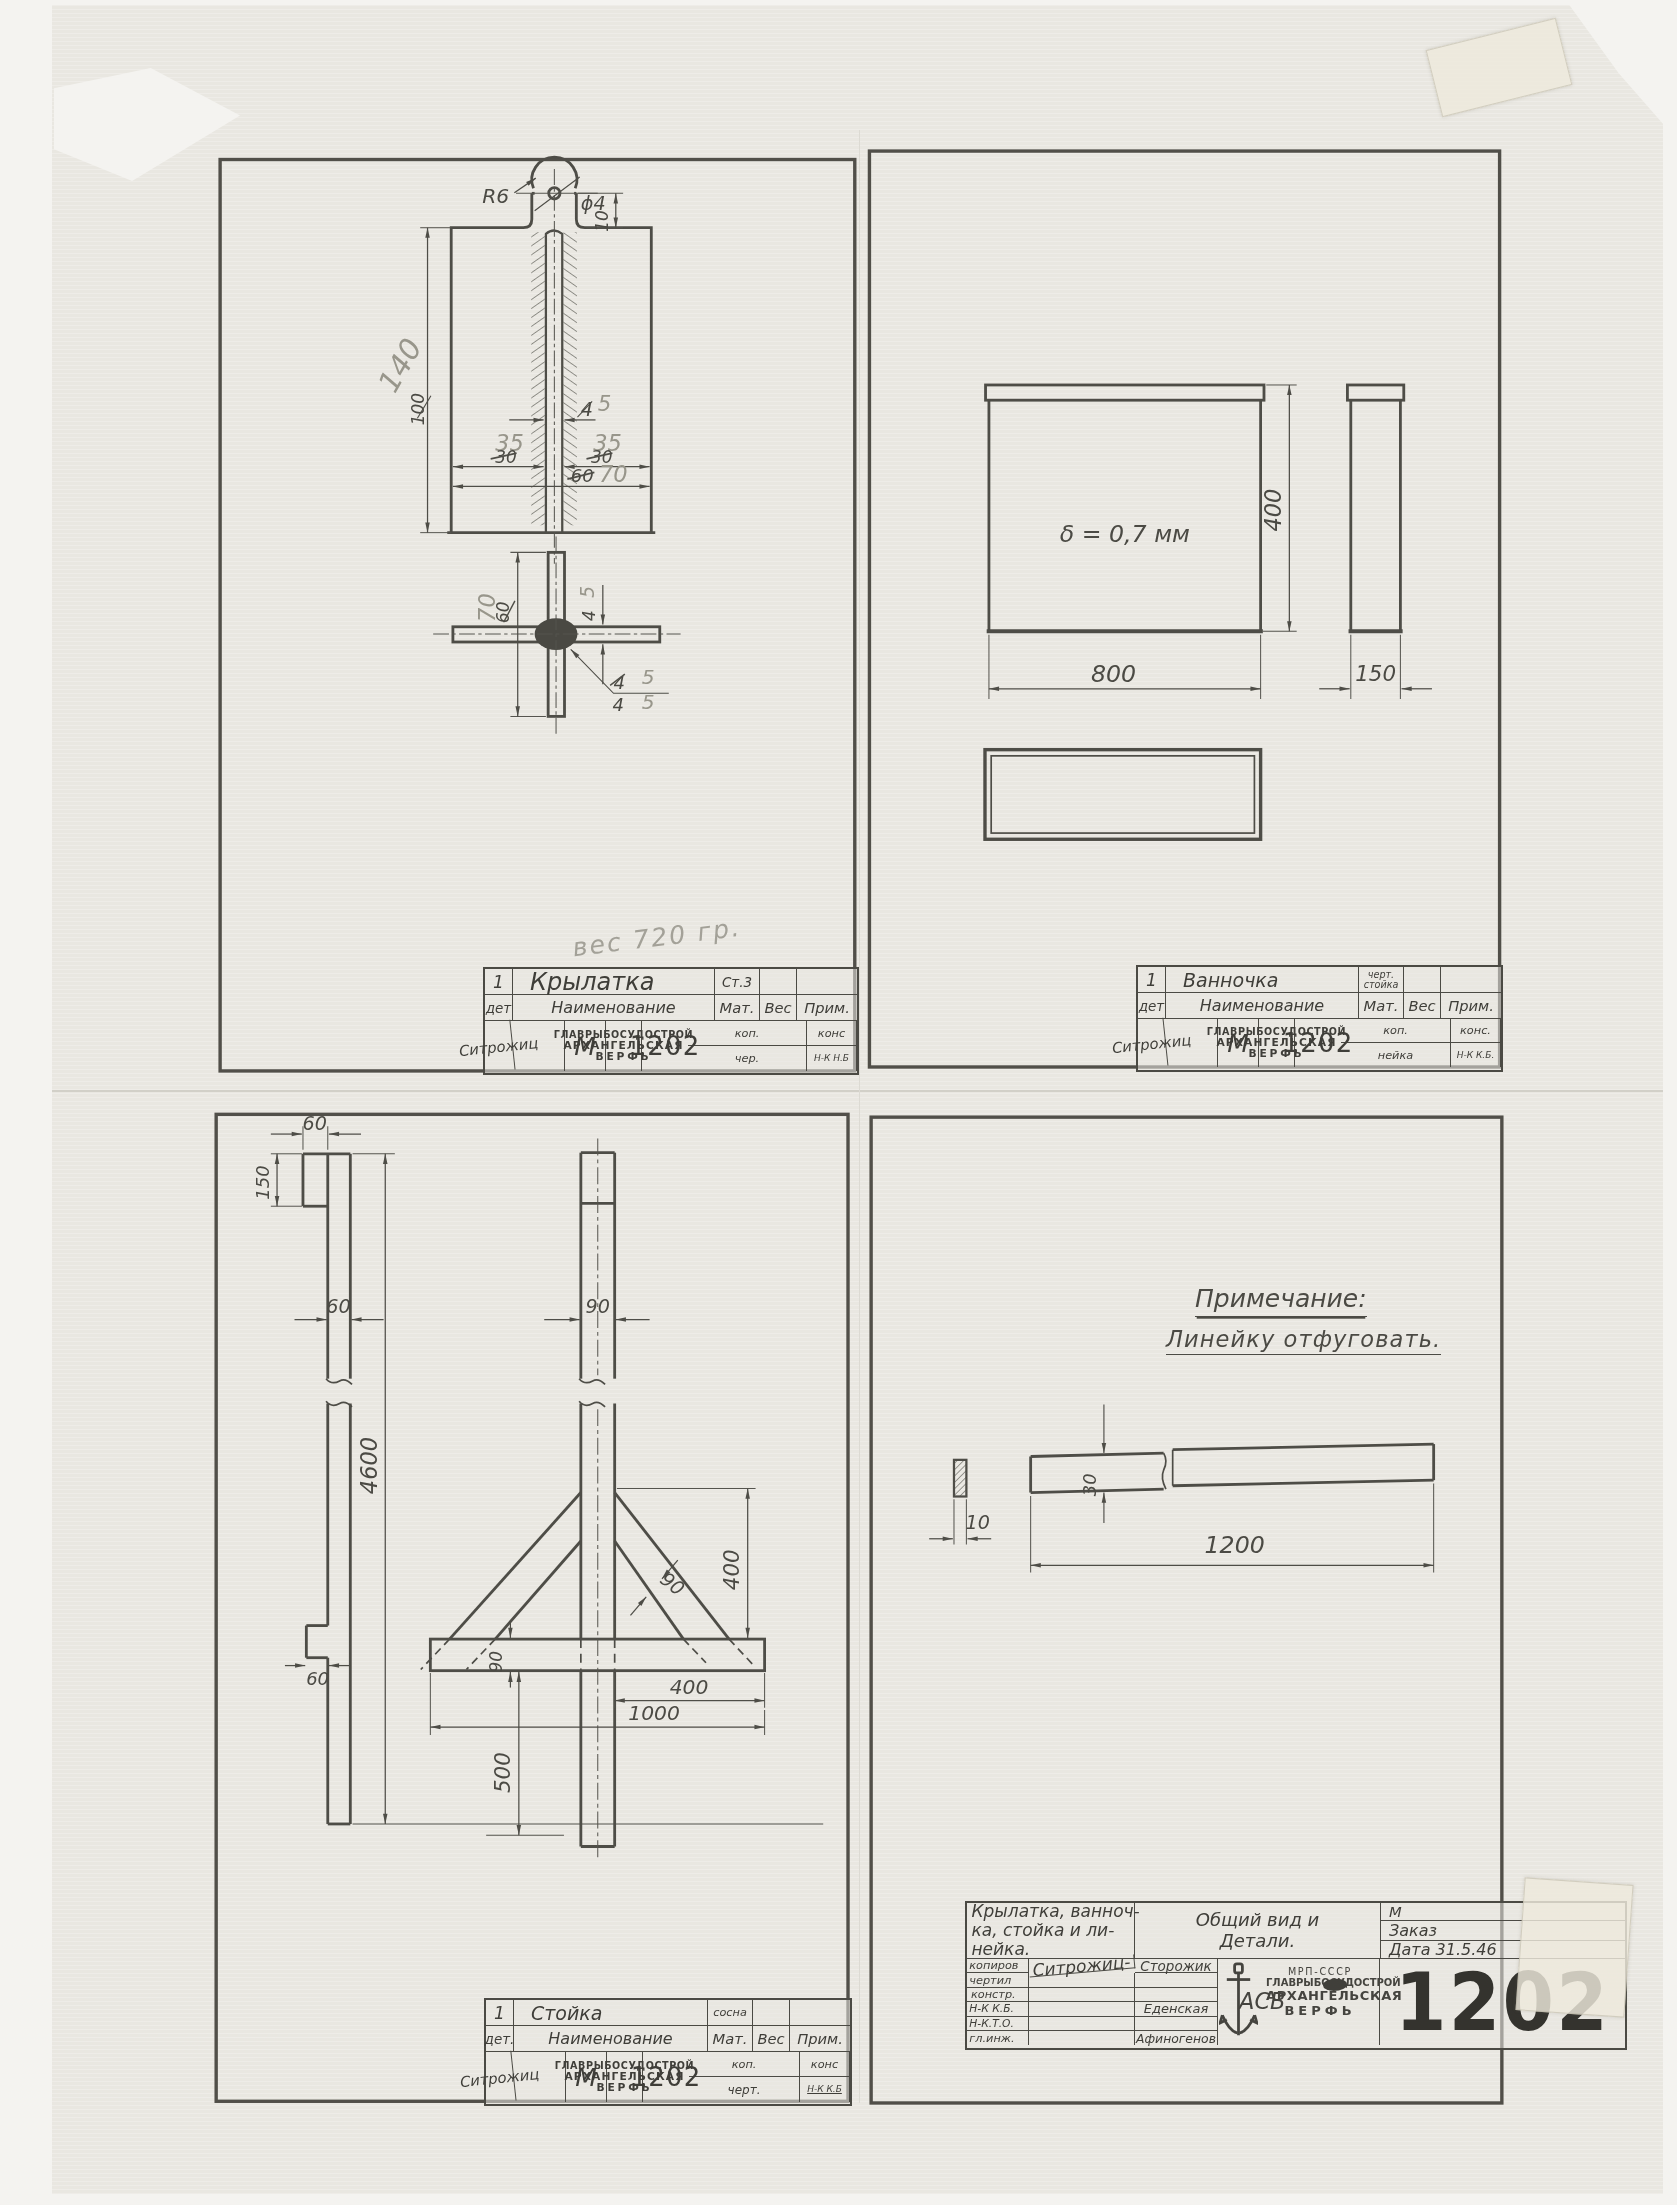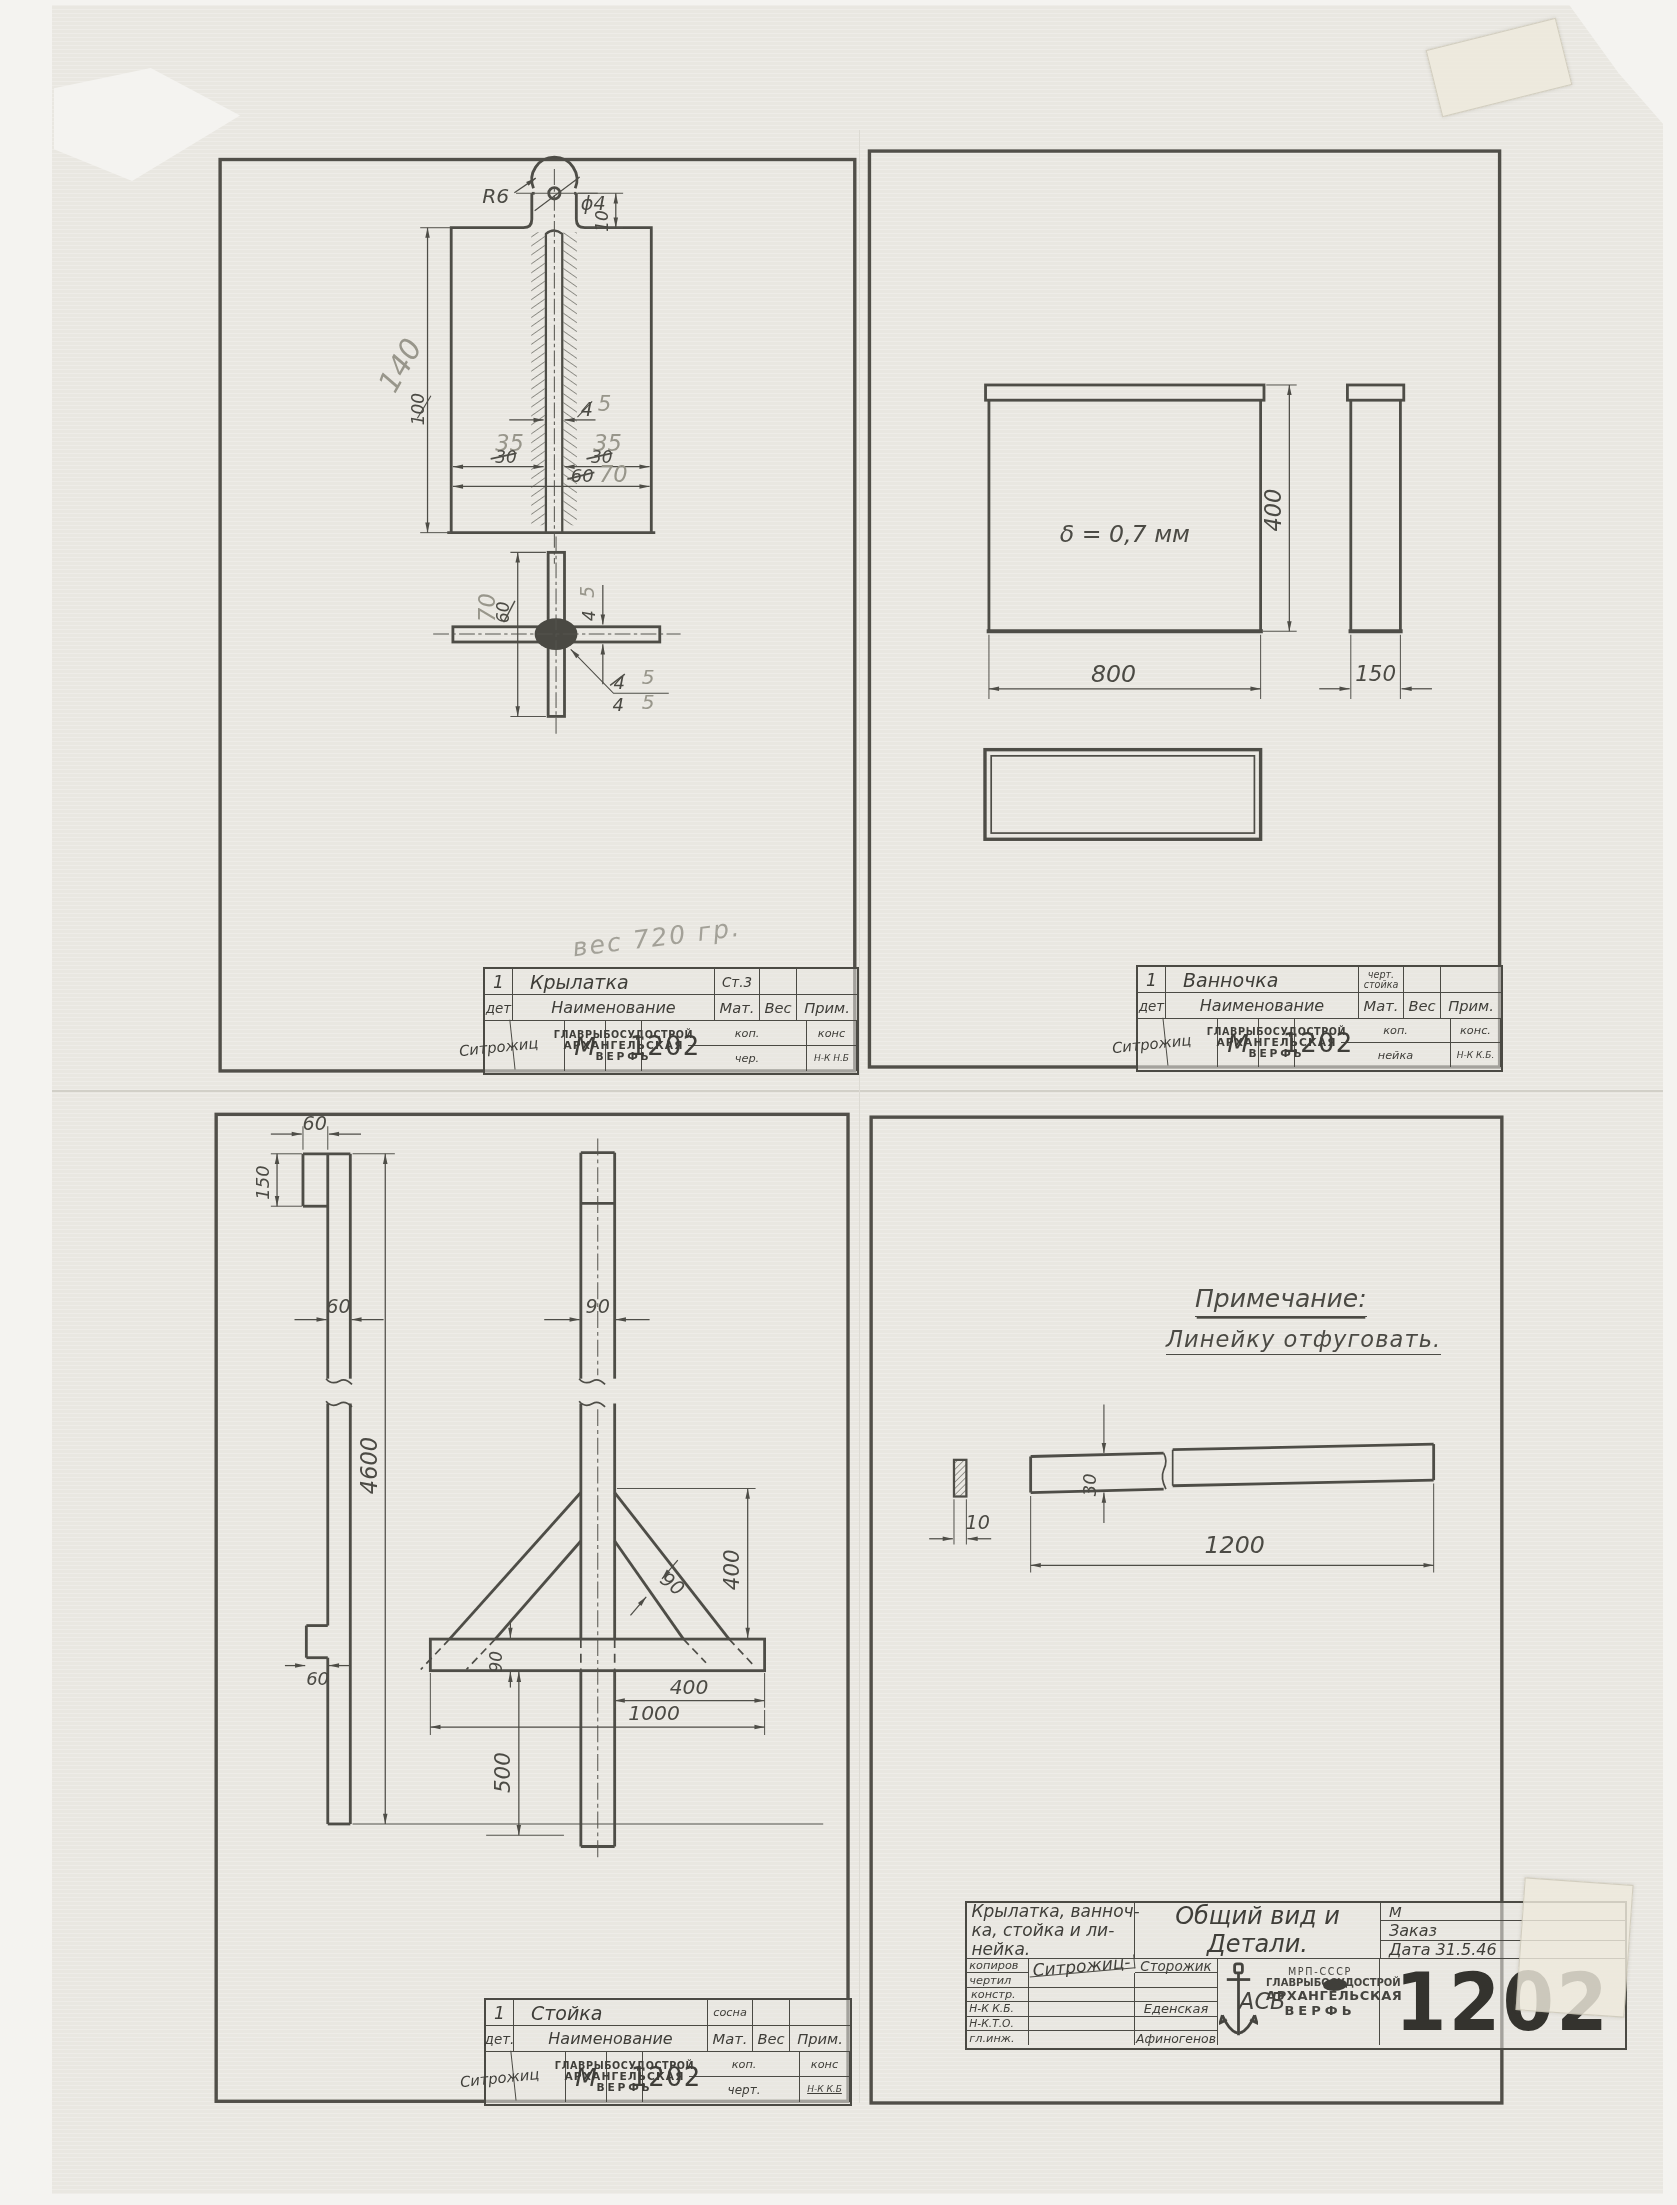--- a/index.html
+++ b/index.html
@@ -366,21 +366,21 @@
 </svg>
 
 <div class="pencil-note" style="left:572px;top:923px;">вес 720 гр.</div>
 
 <div class="note" style="left:1195px;top:1284px;font-size:25px;border-bottom:1.7px solid #4b4a44;box-shadow:0 3.4px 0 -1.7px #4b4a44;padding-bottom:3.4px;">Примечание:</div>
 <div class="note" style="left:1166px;top:1326px;font-size:22.5px;border-bottom:1.7px solid #4b4a44;padding-bottom:2.3px;letter-spacing:1.1px;">Линейку отфуговать.</div>
 
 <div class="tb" style="left:483px;top:967px;width:372px;height:104px;">
   <div class="g" style="grid-template-columns:28px 202px 45px 37px 1fr;grid-auto-rows:26px;">
     <div class="c br bb hand" style="font-size:17px;">1</div>
-    <div class="c br bb hand" style="font-size:19px;justify-content:flex-start;padding-left:17px;">Крылатка</div>
+    <div class="c br bb hand" style="font-size:24px;justify-content:flex-start;padding-left:17px;">Крылатка</div>
     <div class="c br bb hand" style="font-size:13.5px;">Ст.3</div>
     <div class="c br bb"></div>
     <div class="c bb"></div>
     <div class="c br bb hand" style="font-size:13.5px;">дет</div>
     <div class="c br bb hand" style="font-size:16px;">Наименование</div>
     <div class="c br bb hand" style="font-size:14.7px;">Мат.</div>
     <div class="c br bb hand" style="font-size:14.7px;">Вес</div>
     <div class="c bb hand" style="font-size:14.7px;">Прим.</div>
   </div>
   <div class="g" style="grid-template-columns:28px 52px 41px 36px 46px 1fr 50px;grid-auto-rows:25px;">
@@ -463,21 +463,21 @@
   </div>
 </div>
 
 <div class="tb" style="left:965px;top:1901px;width:658px;height:145px;">
   <div class="g" style="grid-template-columns:168px 246px 1fr;grid-auto-rows:56px;">
     <div class="c br bb hand" style="font-size:17px;flex-direction:column;align-items:flex-start;padding:2.3px 4.5px;line-height:1.1;">
       <span>Крылатка, ванноч-</span>
       <span>ка, стойка и ли-</span>
       <span>нейка.</span>
     </div>
-    <div class="c br bb hand bigtitle" style="font-size:24px;flex-direction:column;">
+    <div class="c br bb hand bigtitle" style="font-size:18px;flex-direction:column;">
       <span>Общий вид и</span>
       <span>Детали.</span>
     </div>
     <div class="c bb" style="flex-direction:column;align-items:stretch;justify-content:stretch;">
       <div class="c hand" style="height:18.6px;border-bottom:1.1px solid #4b4a44;justify-content:flex-start;padding-left:8px;font-size:14.7px;">М</div>
       <div class="c hand" style="height:18.6px;border-bottom:1.1px solid #4b4a44;justify-content:flex-start;padding-left:8px;font-size:16px;">Заказ</div>
       <div class="c hand" style="height:18px;justify-content:flex-start;padding-left:8px;font-size:16px;">Дата 31.5.46</div>
     </div>
   </div>
   <div class="g" style="grid-template-columns:62px 106px 83px 162px 1fr;grid-auto-rows:14.4px;">

